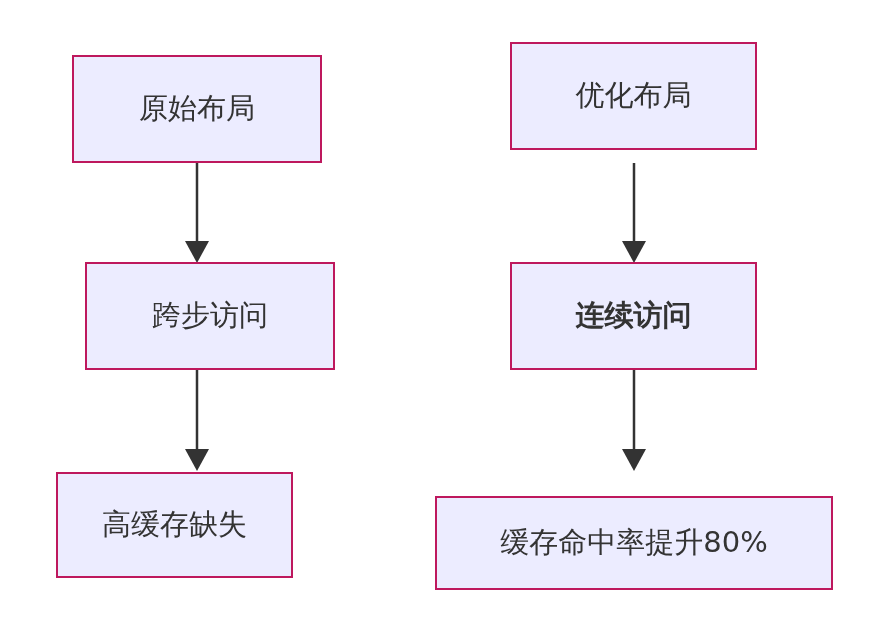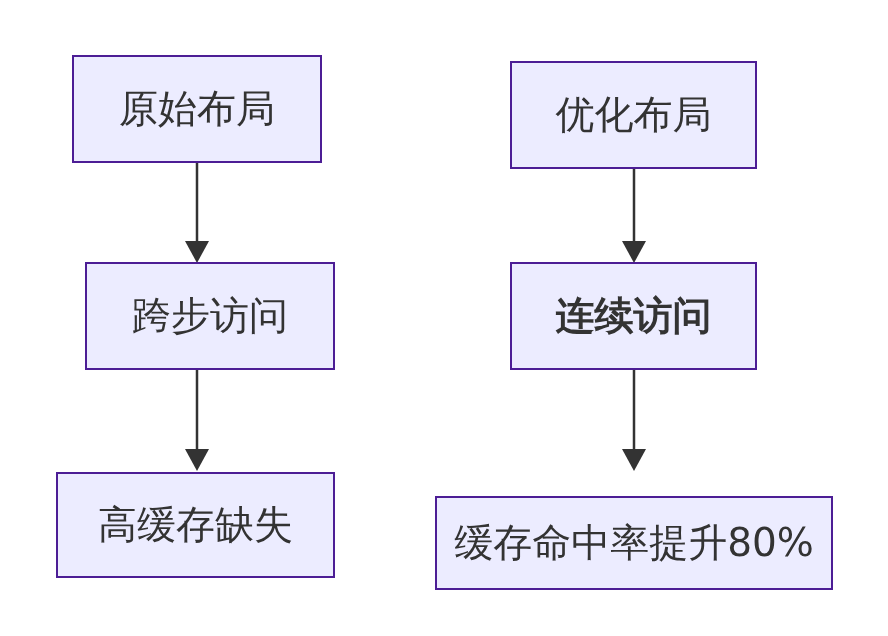--- a/index.html
+++ b/index.html
@@ -20,34 +20,34 @@
     left: 0;
     top: 0;
     width: 888px;
     height: 636px;
     pointer-events: none;
   }
   .node {
     position: absolute;
     box-sizing: border-box;
     background: #ECECFF;
-    border: 2px solid #4c1d95;
+    border: 2px solid #be185d;
     display: flex;
     align-items: center;
     justify-content: center;
     text-align: center;
     color: #333333;
-    font-size: 39px;
+    font-size: 29px;
     line-height: 1.3;
   }
   
   .n-l1 { left: 72px;  top: 55px;  width: 250px; height: 108px; }
   .n-l2 { left: 72px;  top: 262px; width: 250px; height: 108px; margin-left: 13px; }
-  .n-l3 { left: 56px;  top: 472px; width: 279px; height: 106px; }
-  .n-r1 { left: 510px; top: 61px;  width: 247px; height: 108px; }
+  .n-l3 { left: 56px;  top: 472px; width: 237px; height: 106px; }
+  .n-r1 { left: 510px; top: 42px;  width: 247px; height: 108px; }
   .n-r2 { left: 510px; top: 262px; width: 247px; height: 108px; font-weight: bold; }
   .n-r3 { left: 435px; top: 496px; width: 398px; height: 94px; }
 </style>
 </head>
 <body>
 
 <div class="canvas">
 
   <svg class="edges" width="888" height="636" viewBox="0 0 888 636" xmlns="http://www.w3.org/2000/svg">
 

